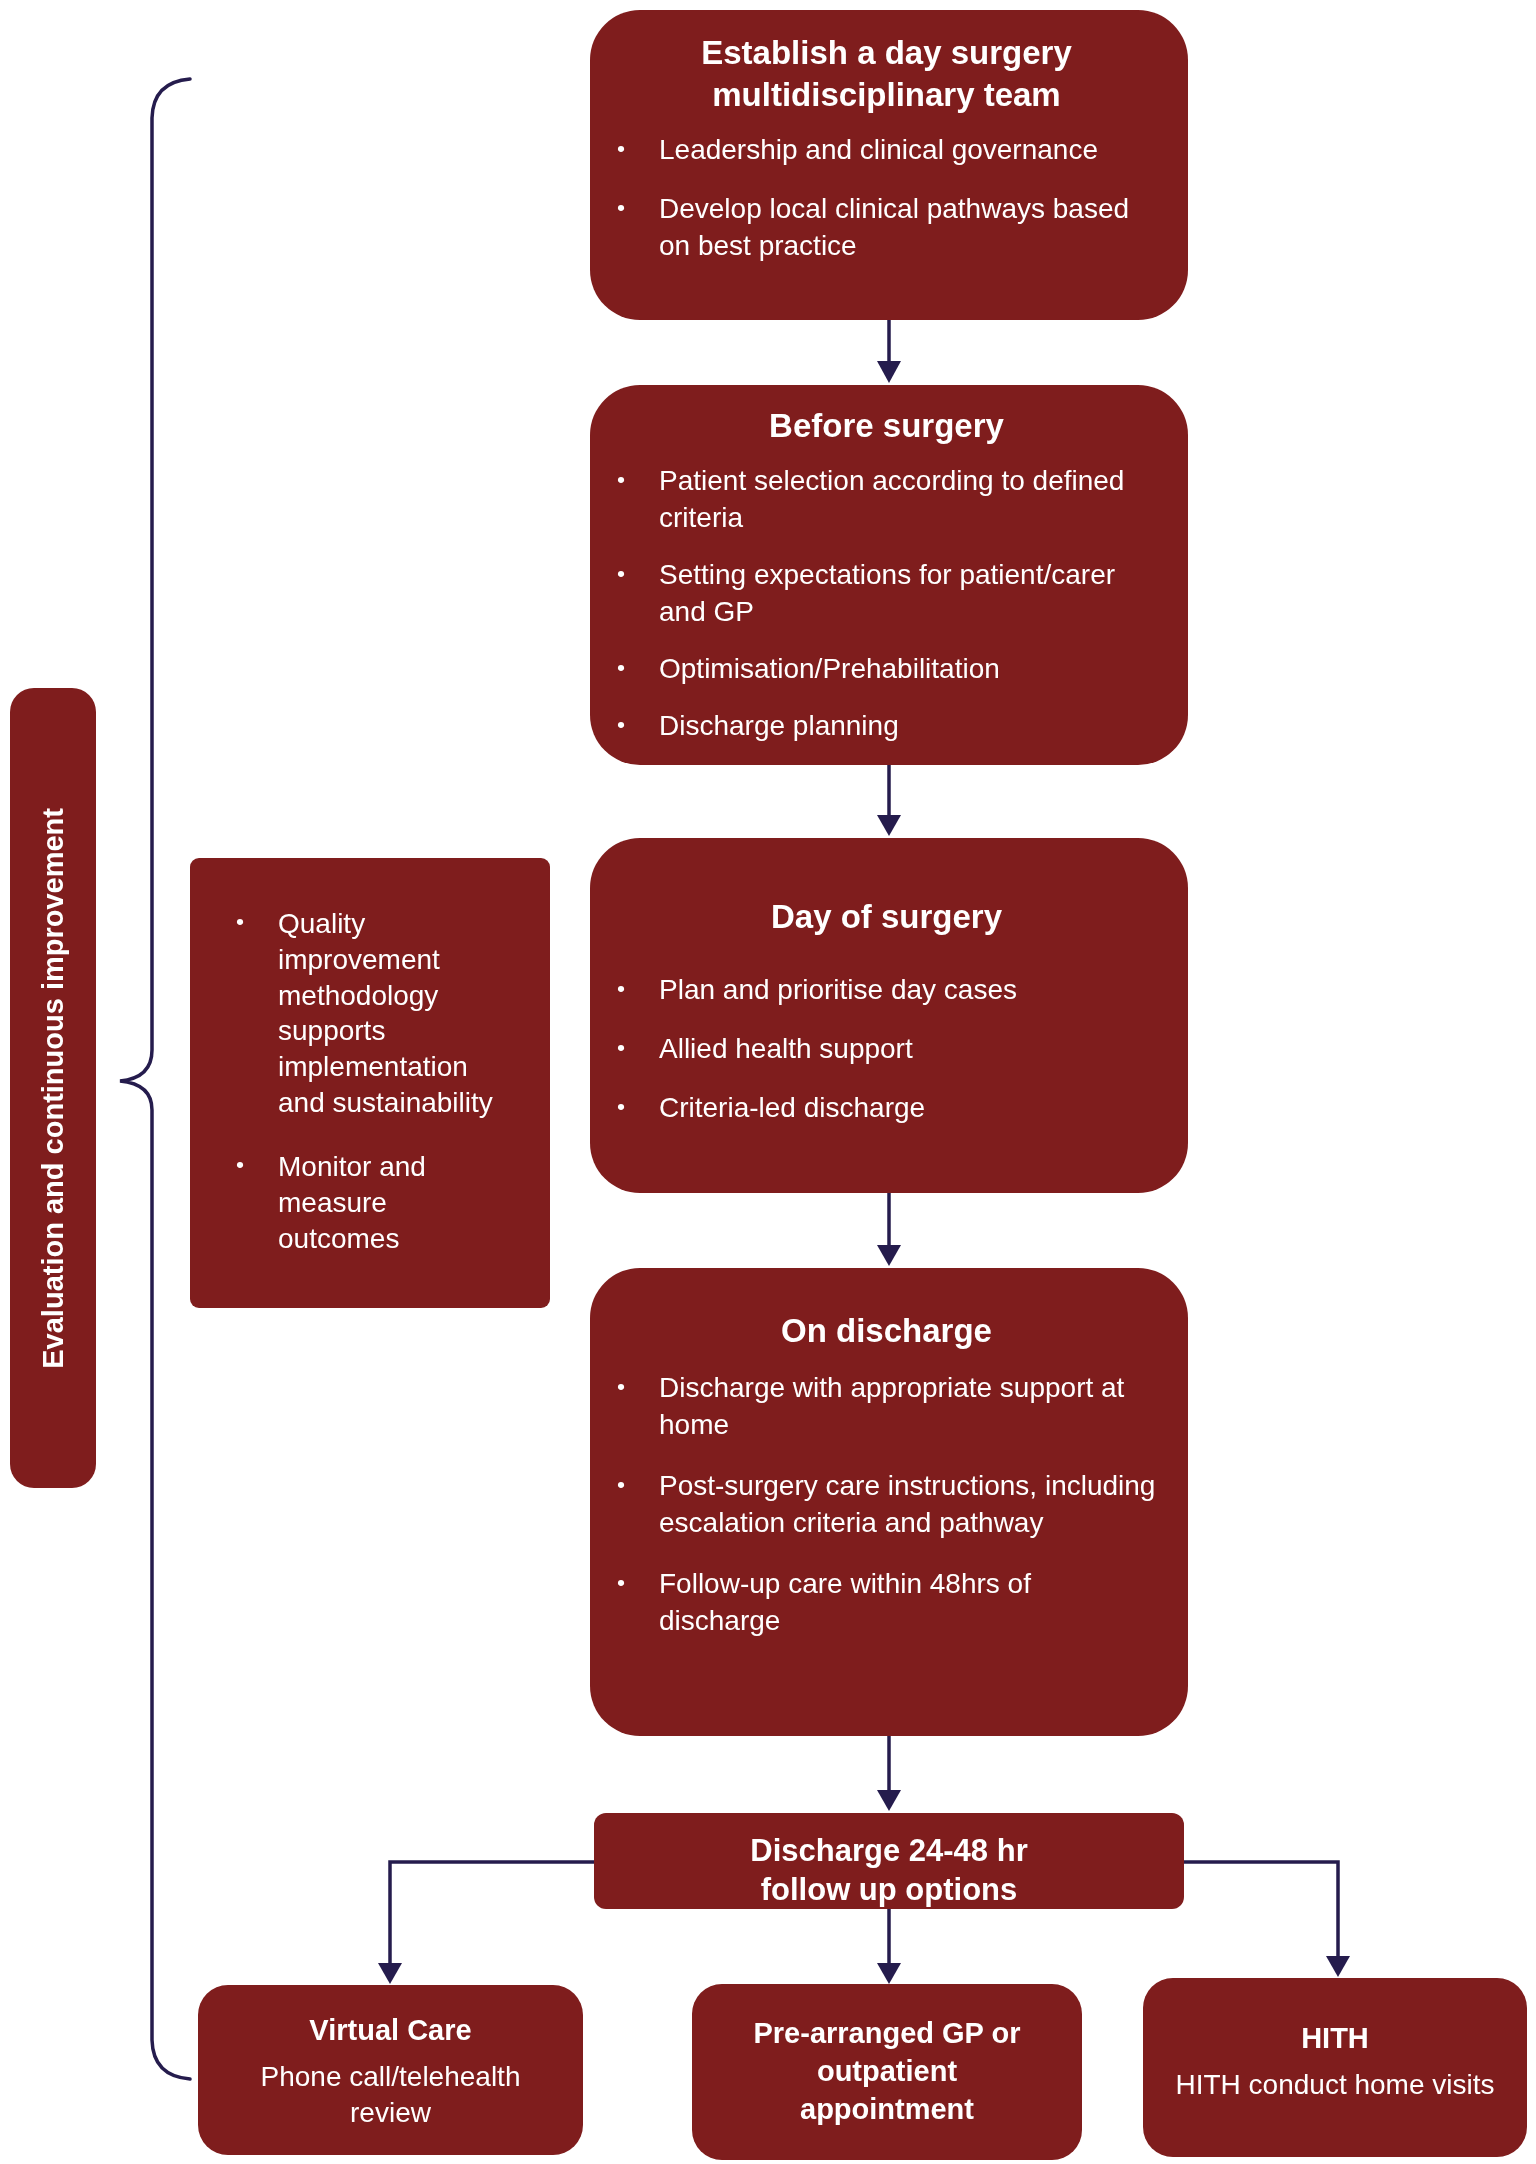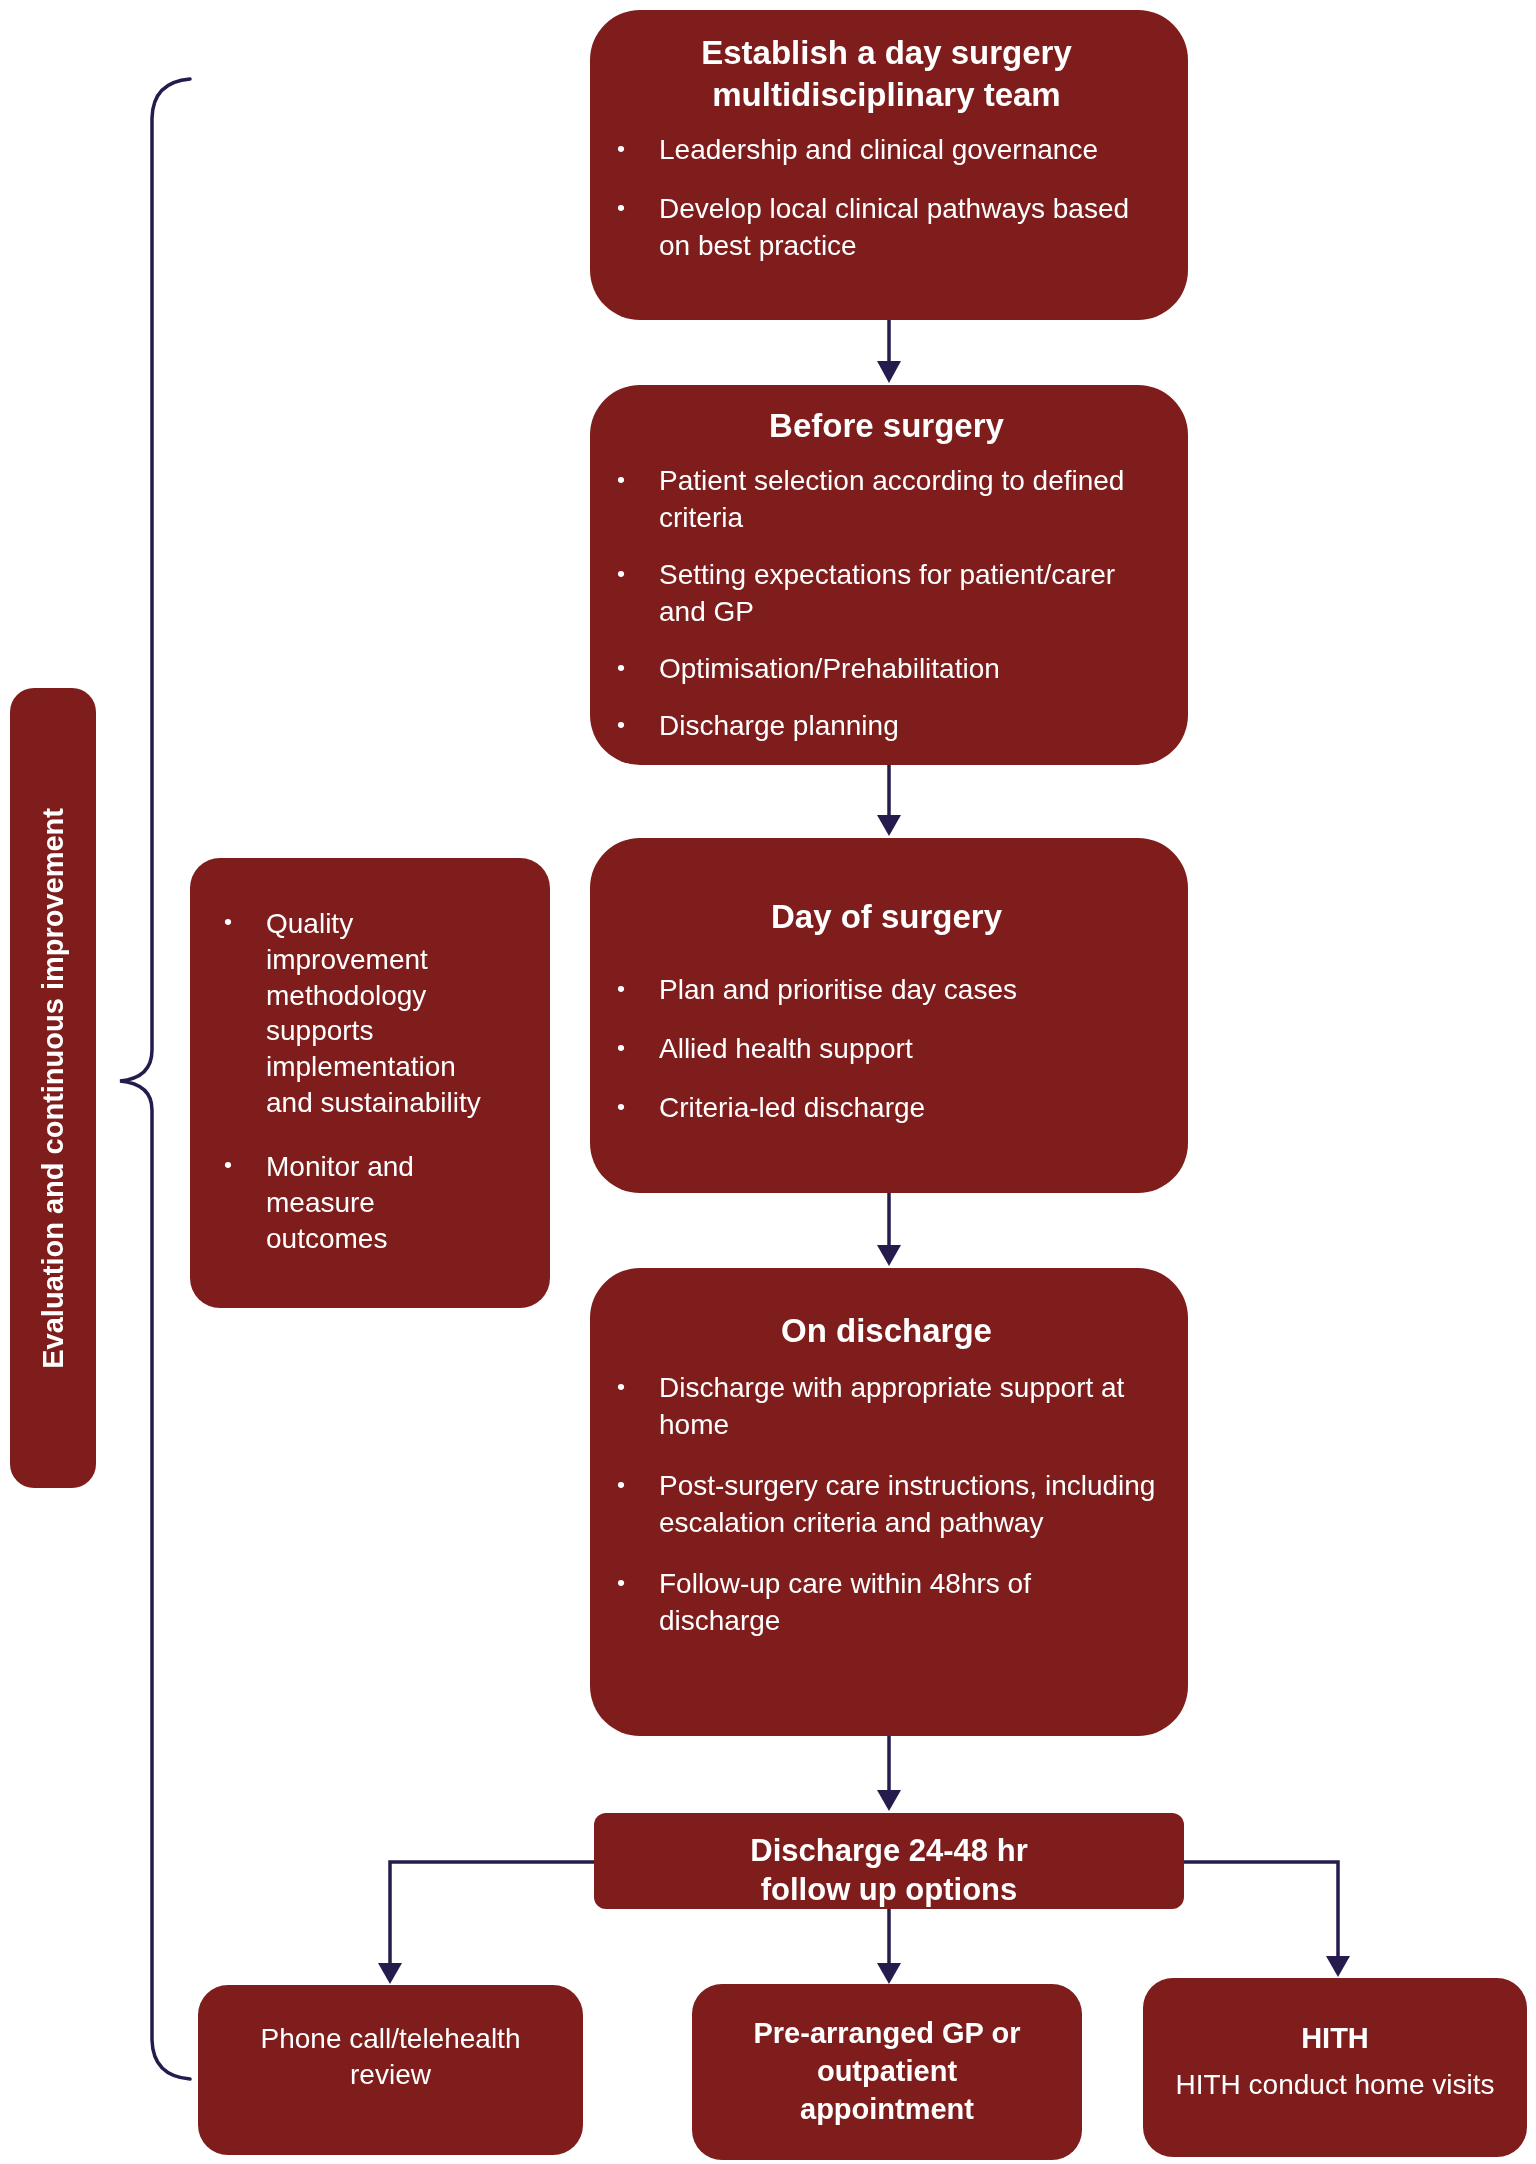--- a/index.html
+++ b/index.html
@@ -43,21 +43,21 @@
   #op1{left:692px;top:1984px;width:390px;height:176px;border-radius:30px;
        display:flex;align-items:center;justify-content:center;}
   #op1 .opt-title{max-width:300px;}
   #op2{left:1143px;top:1978px;width:384px;height:179px;border-radius:30px;padding-top:42px;}
 
   #evalbox{left:10px;top:688px;width:86px;height:800px;border-radius:24px;
            display:flex;align-items:center;justify-content:center;}
   #evalbox .vtext{writing-mode:vertical-rl;transform:rotate(180deg);
            font-weight:bold;font-size:29px;white-space:nowrap;}
 
-  #note{left:190px;top:858px;width:360px;height:450px;border-radius:30px;padding:48px 50px 0 14px;}
+  #note{left:190px;top:858px;width:360px;height:450px;border-radius:9px;padding:48px 50px 0 26px;}
   #note .bullets{padding-left:18px;gap:28px;}
   #note .bullet{font-size:28px;line-height:1.28;}
 </style>
 </head>
 <body>
 
 <div class="canvas">
 
   <svg class="connectors" width="1536" height="2164" viewBox="0 0 1536 2164">
     <path d="M190 79 Q153 82 152 118 L152 1050 Q152 1078 120 1081 Q152 1084 152 1110 L152 2040 Q153 2076 190 2079" fill="none" stroke="#251c4d" stroke-width="3.5" stroke-linecap="round"></path>
@@ -137,20 +137,21 @@
       <li class="bullet">Post-surgery care instructions, including escalation criteria and pathway</li>
       <li class="bullet">Follow-up care within 48hrs of discharge</li>
     </ul>
   </div>
 
   <div class="node" id="fb4">
     <h2 class="title">Discharge 24-48 hr follow up options</h2>
   </div>
 
   <div class="node" id="op0">
+    <h3 class="opt-title">Virtual Care</h3>
     <div class="opt-body">Phone call/telehealth review</div>
   </div>
 
   <div class="node" id="op1">
     <h3 class="opt-title">Pre-arranged GP or outpatient appointment</h3>
   </div>
 
   <div class="node" id="op2">
     <h3 class="opt-title">HITH</h3>
     <div class="opt-body">HITH conduct home visits</div>

